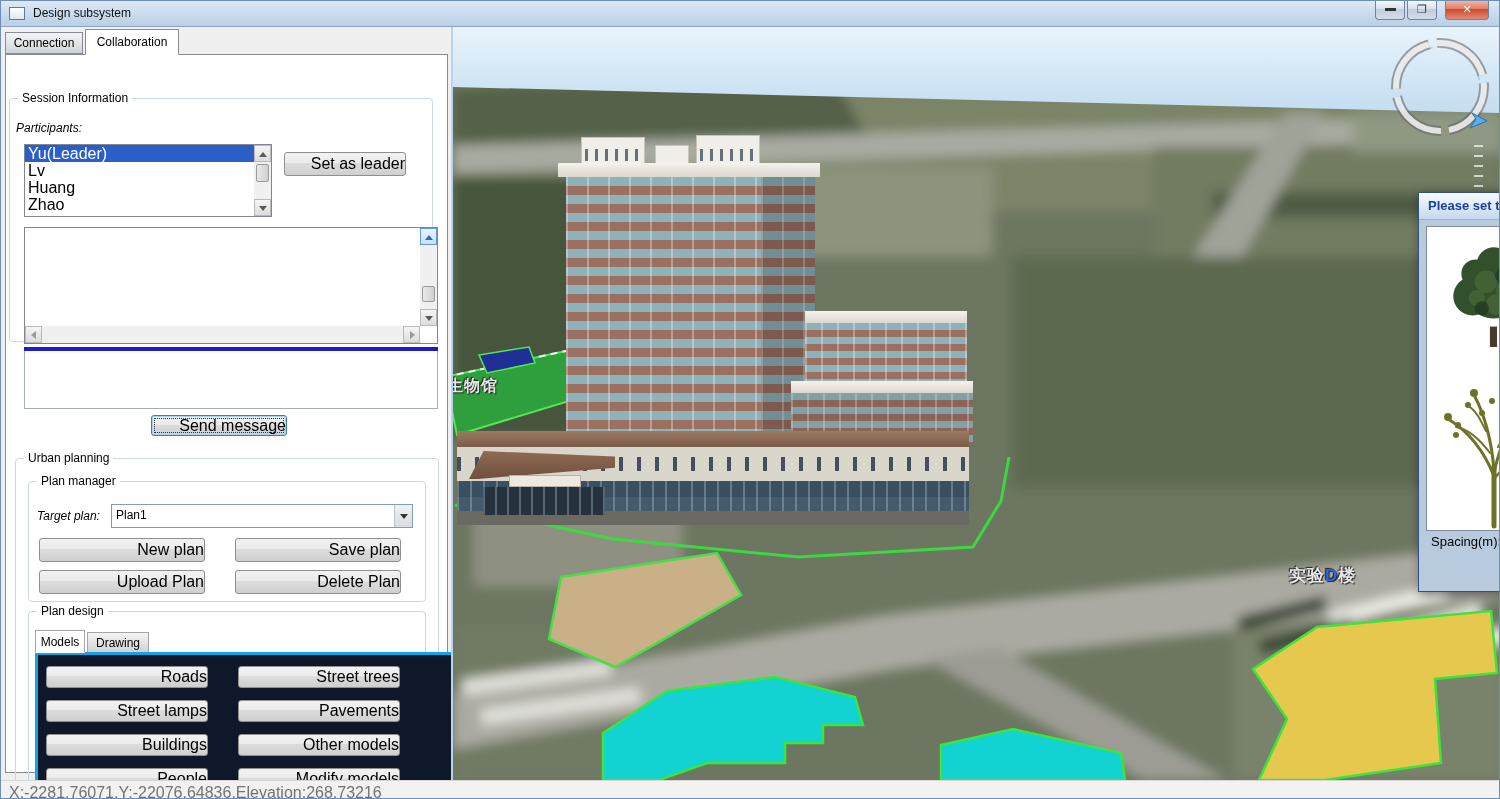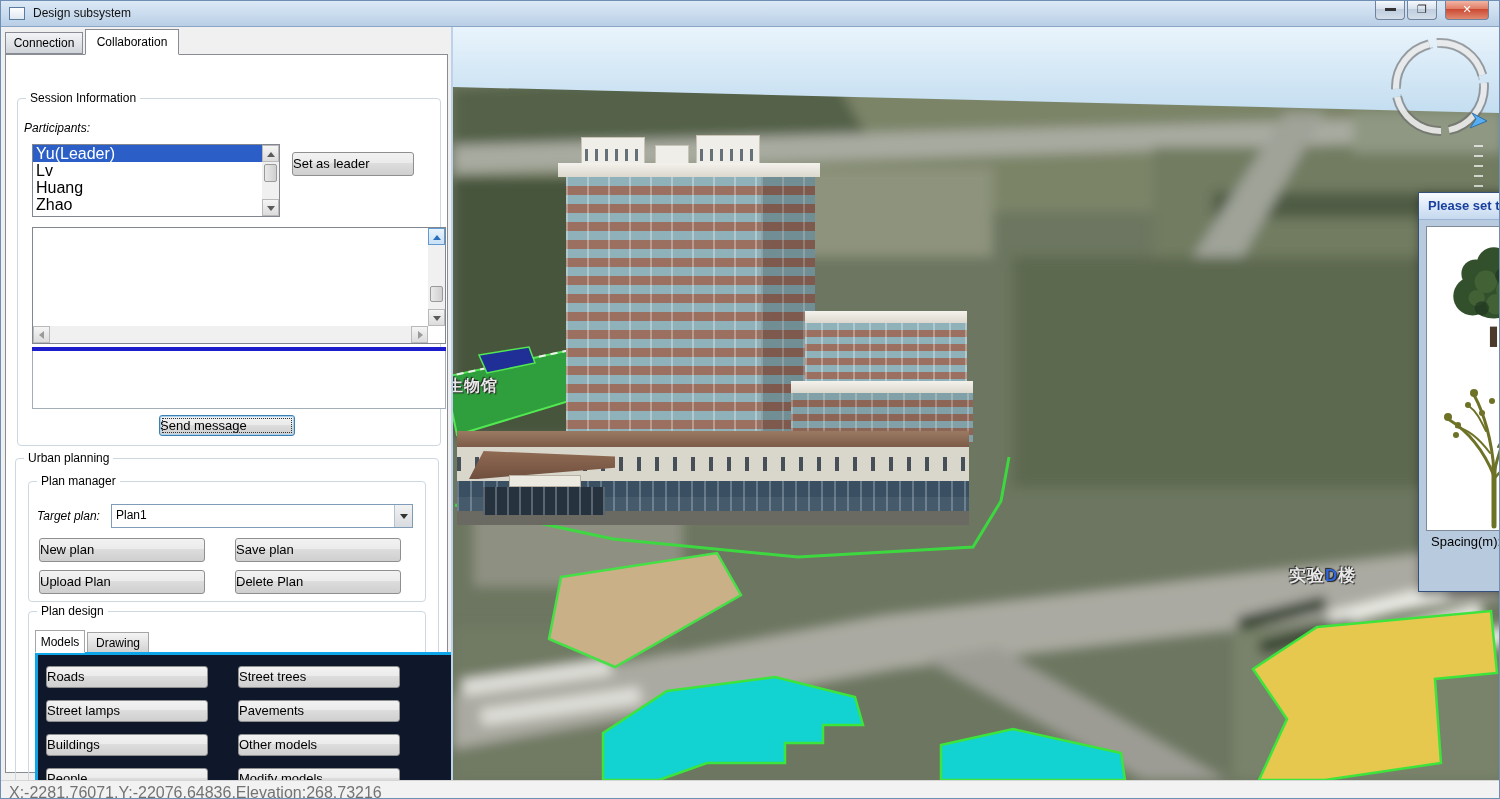--- a/index.html
+++ b/index.html
@@ -43,21 +43,21 @@
   .sbtn { position:absolute; width:17px; height:17px; background:linear-gradient(#f5f5f5,#dcdcdc); border:1px solid #b9b9b9; }
   .sbtn.hl { background:linear-gradient(#e8f3fd,#c9e0f6); border:1px solid #5f9ad0; }
   .thumb { position:absolute; left:2px; width:13px; background:linear-gradient(90deg,#e9e9e9,#cfcfcf); border:1px solid #9a9a9a; border-radius:2px; }
   .tri { width:0; height:0; position:absolute; }
   .tri.up   { left:4px; top:6px;  border-left:4px solid transparent; border-right:4px solid transparent; border-bottom:5px solid #5a5a5a; }
   .tri.down { left:4px; top:6px;  border-left:4px solid transparent; border-right:4px solid transparent; border-top:5px solid #5a5a5a; }
   .tri.left { left:5px; top:4px;  border-top:4px solid transparent; border-bottom:4px solid transparent; border-right:5px solid #9a9a9a; }
   .tri.right{ left:6px; top:4px;  border-top:4px solid transparent; border-bottom:4px solid transparent; border-left:5px solid #9a9a9a; }
   .tri.blue { border-bottom-color:#2a6fbb; }
 
-  .btn { border:1px solid #8e8f8f; border-radius:3px; font-size:13px; color:#000; text-align:left;
+  .btn { border:1px solid #8e8f8f; border-radius:3px; font-size:16px; color:#000; text-align:right;
     background:linear-gradient(#f2f2f2,#ebebeb 45%,#dddddd 46%,#cfcfcf); }
   .btn.default { border:1px solid #3c7fb1; box-shadow:inset 0 0 0 1px #a8d2ef; outline:1px dotted #333; outline-offset:-4px; }
 
   #chatbox { position:absolute; left:14px; top:128px; width:414px; height:117px; border:1px solid #82878f; background:#fff; }
   #chatlines { position:absolute; left:4px; top:3px; width:380px; font-size:12px; line-height:17px; color:#000; white-space:nowrap; overflow:hidden; }
   #blue-divider { position:absolute; left:14px; top:248px; width:414px; height:4px; background:#1d1dcc; }
   #msgbox { position:absolute; left:14px; top:252px; width:414px; height:58px; background:#fff; border:1px solid #a3aeb9; border-top:none; }
   #btn-send { position:absolute; left:141px; top:316px; width:136px; height:21px; line-height:19px; }
 
   .combo { position:absolute; border:1px solid #7f9db9; background:#fff; font-size:12px; }
@@ -122,21 +122,21 @@
     <div class="winbtn" id="btn-min"><span class="bar"></span></div>
     <div class="winbtn" id="btn-restore"><span>❐</span></div>
     <div class="winbtn" id="btn-close"><span>✕</span></div>
   </div>
 
   <div id="panel">
     <div class="tab" id="tab-connection">Connection</div>
     <div class="tab" id="tab-collab">Collaboration</div>
     <div id="panel-content">
 
-      <div class="groupbox" style="left:11px; top:43px; width:424px; height:348px;">
+      <div class="groupbox" style="left:3px; top:43px; width:424px; height:244px;">
         <span class="grouplabel">Session Information</span>
         <span class="label12 abs" style="left:6px; top:22px;">Participants:</span>
 
         <div id="lst-participants">
           <div class="lst-item sel">Yu(Leader)</div>
           <div class="lst-item">Lv</div>
           <div class="lst-item">Huang</div>
           <div class="lst-item">Zhao</div>
           <div class="vsb" style="height:71px;">
             <div class="sbtn" style="top:0;">

